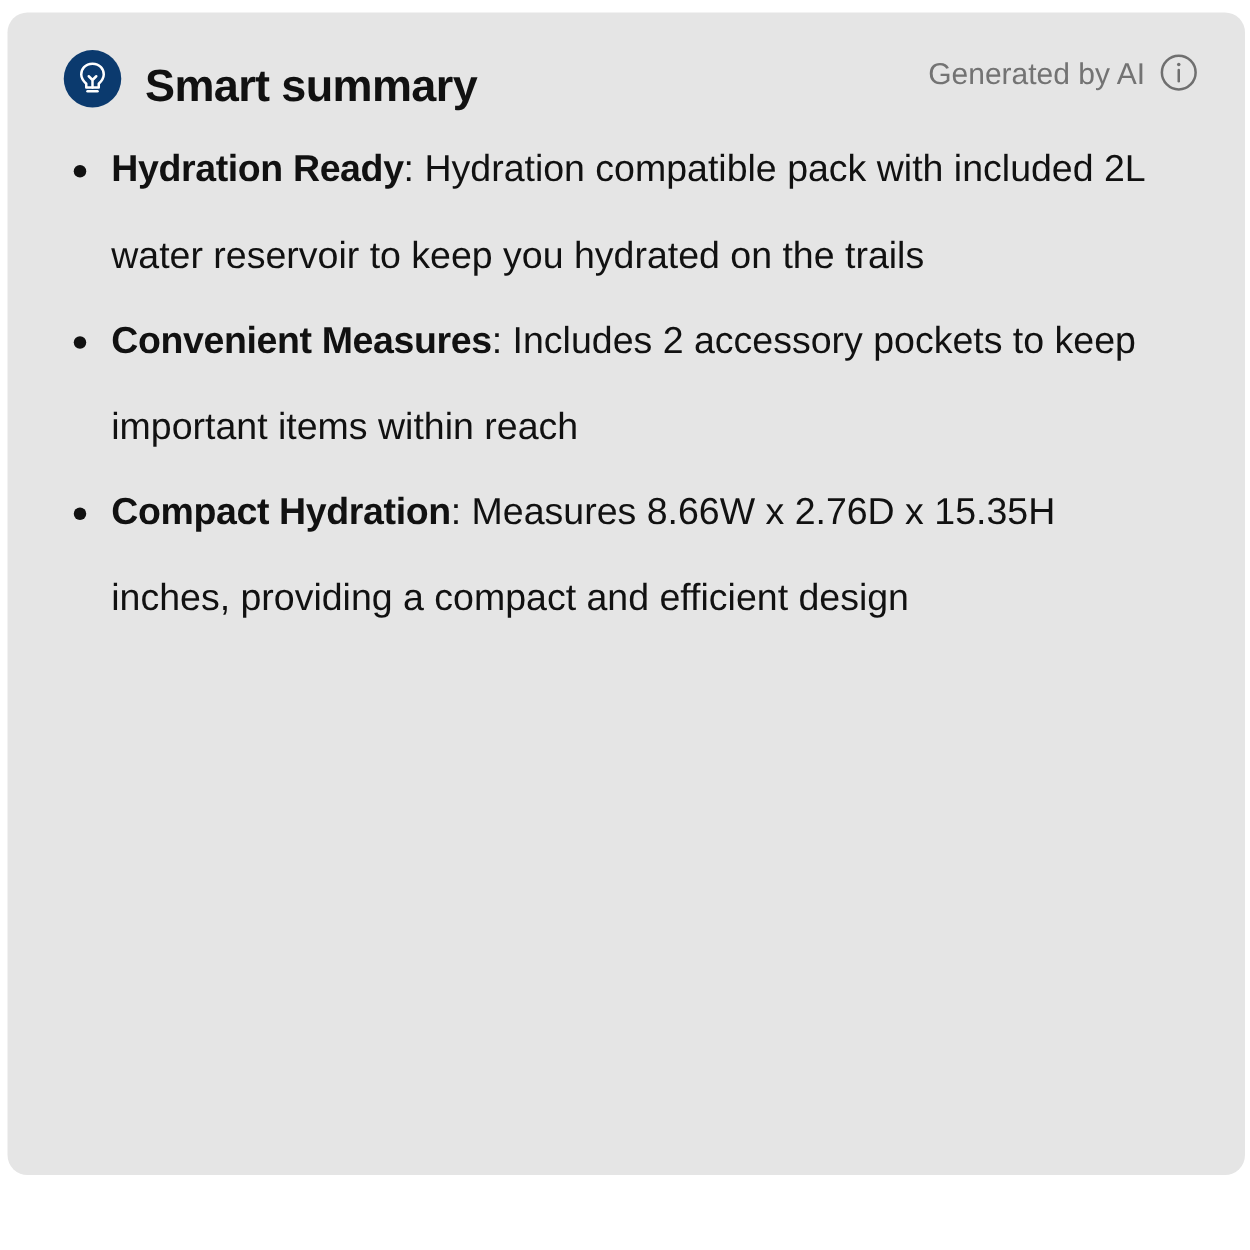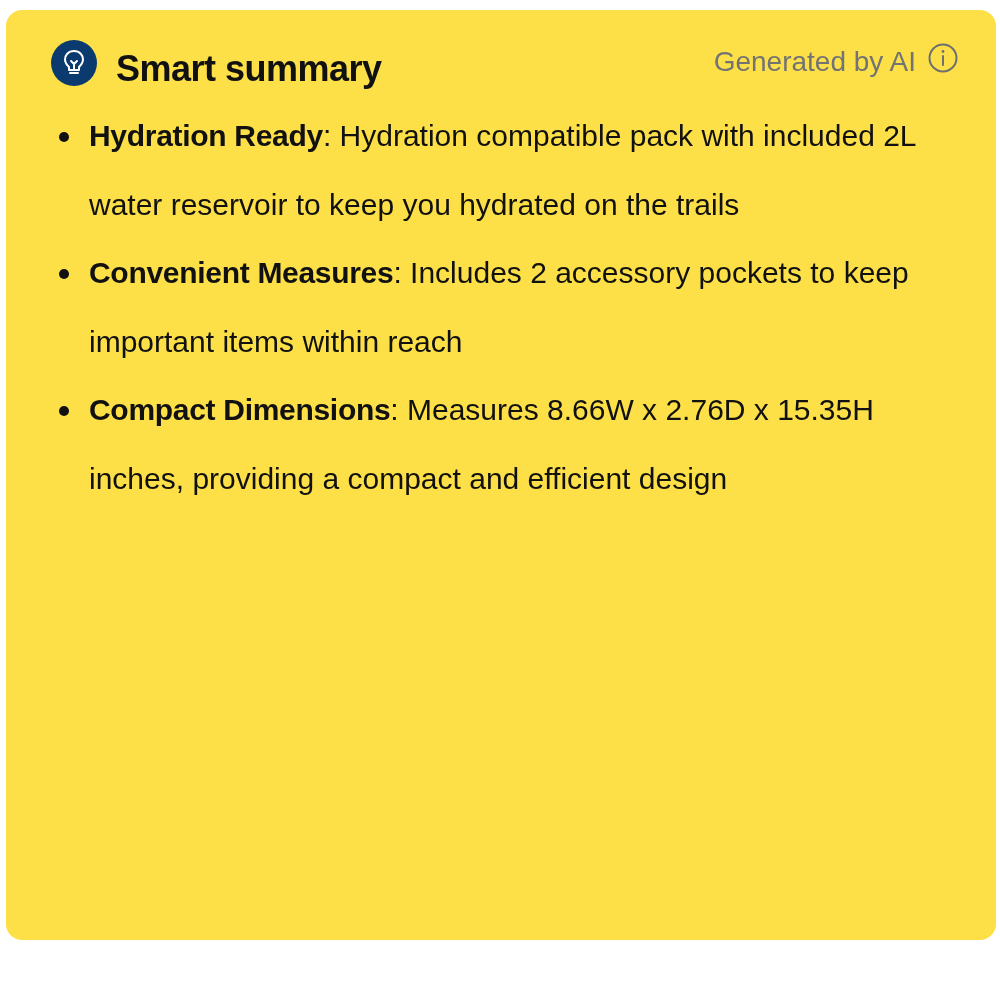--- a/index.html
+++ b/index.html
@@ -1,24 +1,24 @@
 <!DOCTYPE html>
 <html><head>
   <meta charset="utf-8">
   <style>
     html, body { margin: 0; padding: 0; background: #ffffff; }
     body { width: 1000px; height: 1000px; position: relative; overflow: hidden;
            font-family: "Liberation Sans", sans-serif; color: #111; }
     .card { position: absolute; left: 6px; top: 10px; width: 990px; height: 930px;
-            background: #fde047; border-radius: 16px; }
+            background: #e5e5e5; border-radius: 16px; }
     .header { position: absolute; left: 0; top: 0; width: 100%; height: 100px; }
     .bulb { position: absolute; left: 45px; top: 30px; width: 46px; height: 46px;
             border-radius: 50%; background: #0b3a6e; display: flex; align-items: center; justify-content: center; }
     .title { position: absolute; left: 110px; top: 38px; font-size: 36px; font-weight: bold; letter-spacing: -0.5px; color: #111; }
-    .gen { position: absolute; right: 80px; top: 36px; font-size: 28px; color: #737373; }
+    .gen { position: absolute; right: 80px; top: 36px; font-size: 24px; color: #737373; }
     .info { position: absolute; right: 38px; top: 33px; width: 30px; height: 30px; }
     ul.list { position: absolute; left: 0; top: 92px; margin: 0; padding: 0; list-style: none; }
     li.item { position: relative; padding-left: 83px; width: 850px; font-size: 30px; line-height: 68.5px; color: #111; }
     li.item .dot { position: absolute; left: 53px; top: 30px; width: 10px; height: 10px; border-radius: 50%; background: #111; }
     li.item b { font-weight: bold; letter-spacing: -0.3px; margin-top: 23px; }
   </style>
 </head>
 <body>
 
 <div class="card">
@@ -37,15 +37,15 @@
         <circle cx="15" cy="15" r="13.5"></circle>
         <line x1="15" y1="13" x2="15" y2="22" stroke-linecap="round"></line>
         <circle cx="15" cy="8.5" r="1.4" fill="#6f6f6f" stroke="none"></circle>
       </svg>
     </div>
   </div>
 
   <ul class="list">
     <li class="item"><span class="dot"></span><b>Hydration Ready</b><span>: Hydration compatible pack with included 2L water reservoir to keep you hydrated on the trails</span></li>
     <li class="item"><span class="dot"></span><b>Convenient Measures</b><span>: Includes 2 accessory pockets to keep important items within reach</span></li>
-    <li class="item"><span class="dot"></span><b>Compact Dimensions</b><span>: Measures 8.66W x 2.76D x 15.35H inches, providing a compact and efficient design</span></li>
+    <li class="item"><span class="dot"></span><b>Compact Hydration</b><span>: Measures 8.66W x 2.76D x 15.35H inches, providing a compact and efficient design</span></li>
   </ul>
 </div>
 
 </body></html>

